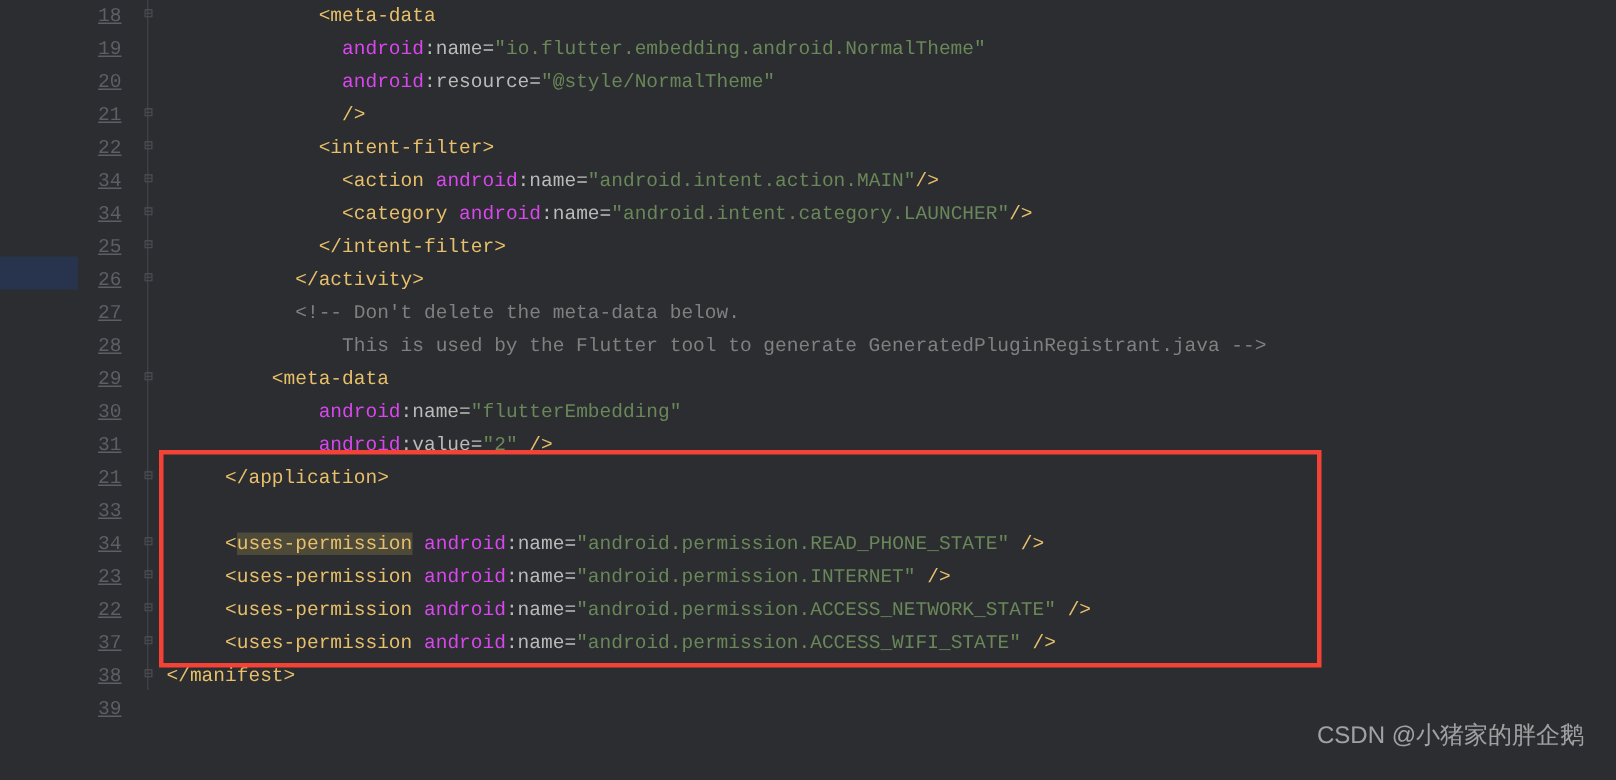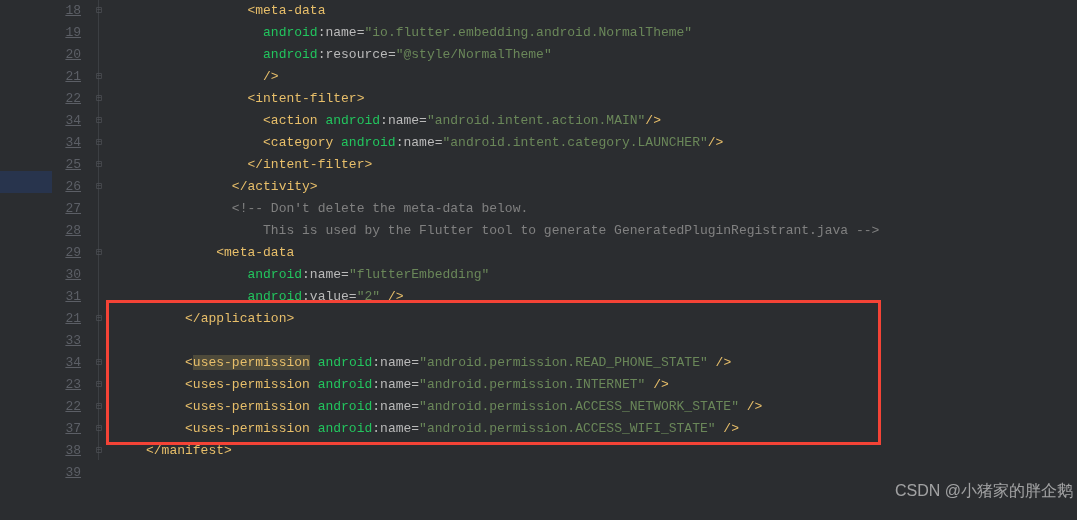--- a/index.html
+++ b/index.html
@@ -66,44 +66,43 @@
     height: 22px;
     line-height: 22px;
     position: relative;
     z-index: 1;
   }
   .code {
     padding-left: 0;
     white-space: pre;
     position: relative;
     flex: 1;
-    margin-left: 35px;
   }
   .line { height: 22px; }
   .t-tag { color: #e8bf6a; }
-  .t-attr-ns { color: #22c55e; }
+  .t-attr-ns { color: #d946ef; }
   .t-attr { color: #bababa; }
   .t-eq { color: #bababa; }
   .t-str { color: #6a8759; }
   .t-comment { color: #808080; text-align: center; }
   .t-punc { color: #e8bf6a; }
   .hl-sel { background: #4e4a3a; }
   .red-box {
     position: absolute;
     border: 3px solid #f44336;
     left: 106px;
     top: 300px;
     width: 775px;
     height: 145px;
     pointer-events: none;
     z-index: 5;
   }
   .watermark {
     position: absolute;
-    right: 4px;
+    right: 21px;
     bottom: 18px;
     color: #e0e0e0;
     opacity: 0.65;
     font-family: sans-serif;
     font-size: 16px;
     z-index: 10;
   }
 </style>
 </head>
 <body>

